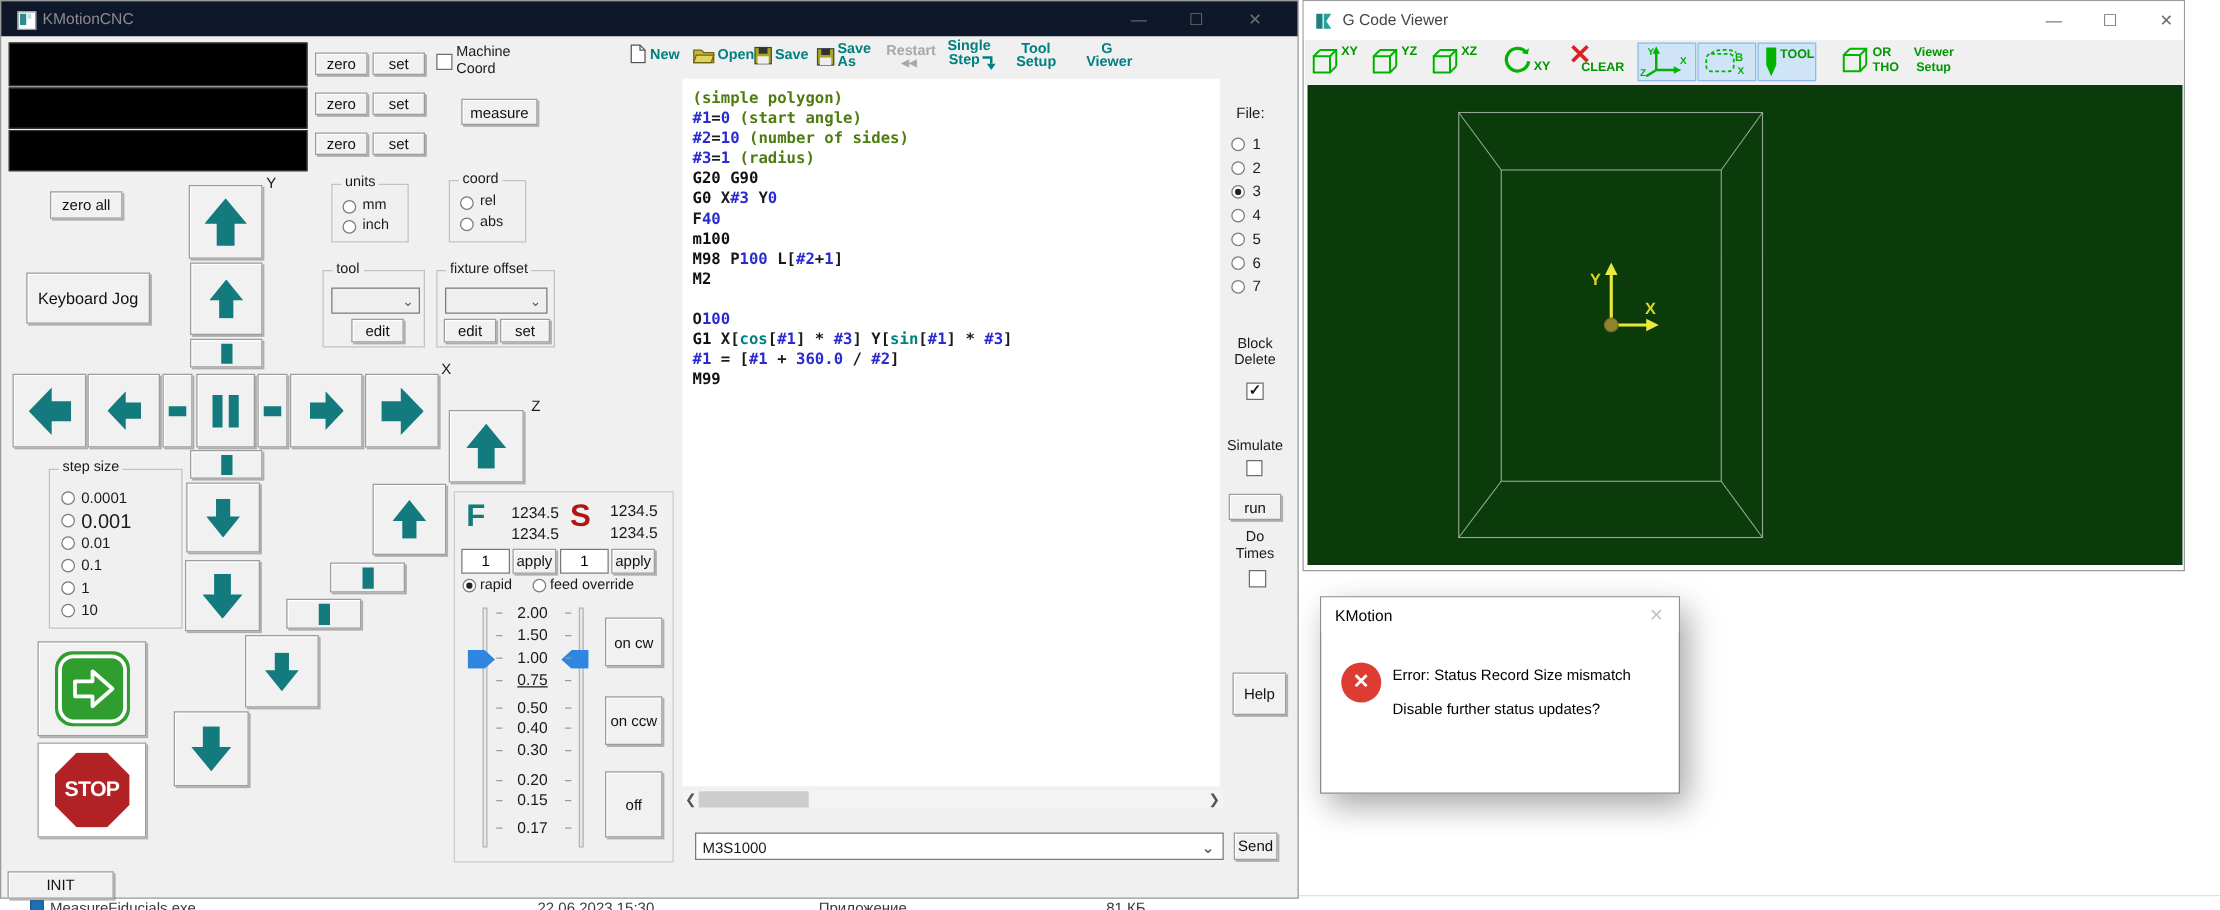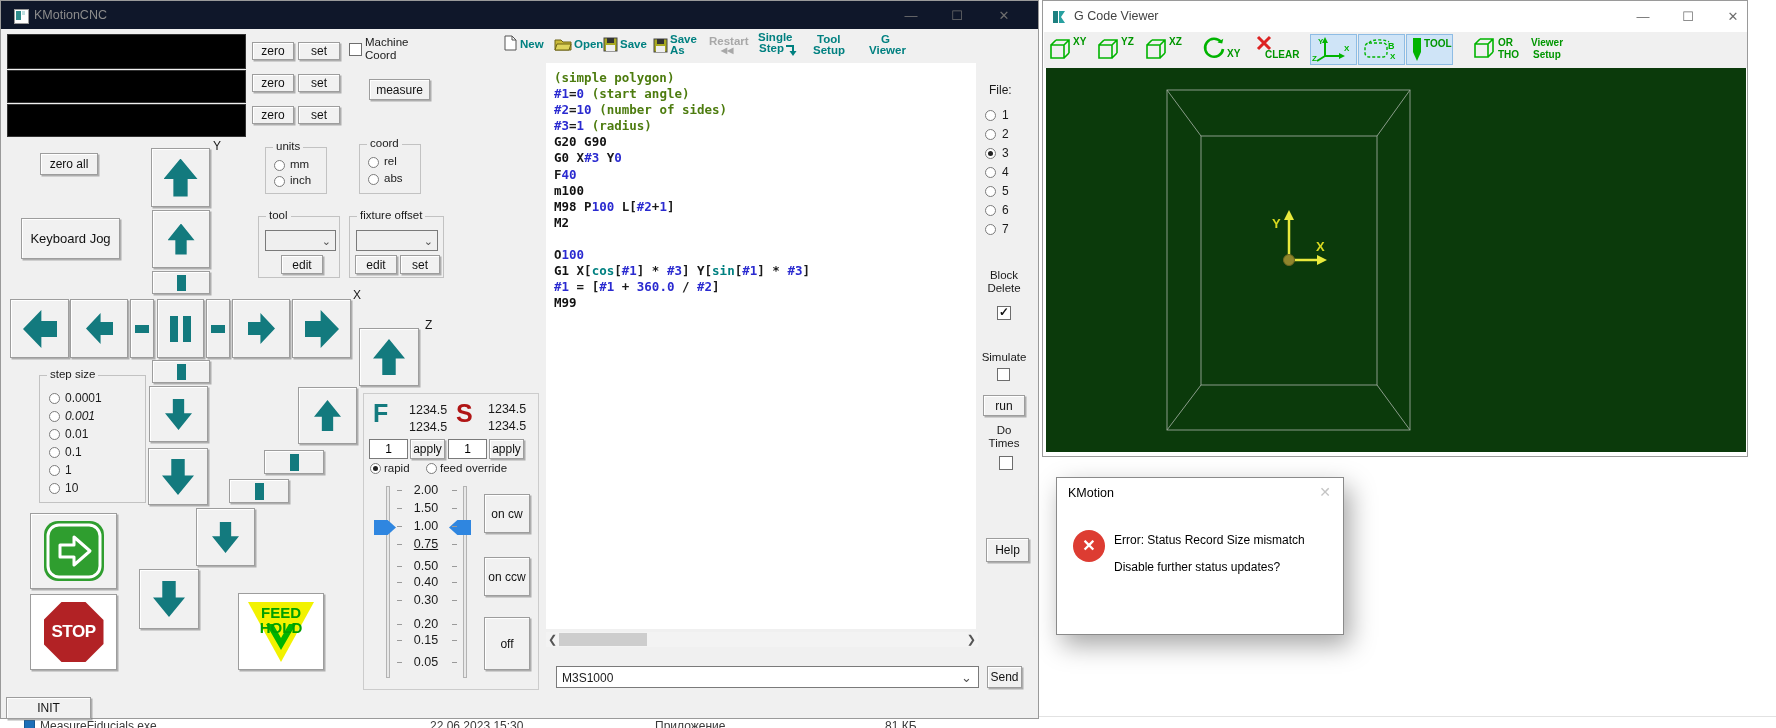--- a/index.html
+++ b/index.html
@@ -140,21 +140,21 @@
   <div class="btn" style="left:138px;top:568px;width:60px;height:60px">
       <div class="arr" style="width:32px;height:36px;transform:rotate(180deg)"></div>
     </div>
 
   <div class="grp" style="left:38px;top:374px;width:107px;height:128px">
     <span class="glabel">step size</span>
     <div id="step-radios">
         <div class="rad" style="left: 9px; top: 17px;"></div>
         <span class="t" style="left: 25px; top: 15px; font-size: 12px;">0.0001</span>
         <div class="rad" style="left: 9px; top: 35px;"></div>
-        <span class="t" style="left: 25px; top: 33px; font-size: 12px; font-style: italic;">0.001</span>
+        <span class="t" style="left: 25px; top: 33px; font-size: 16px;">0.001</span>
         <div class="rad" style="left: 9px; top: 53px;"></div>
         <span class="t" style="left: 25px; top: 51px; font-size: 12px;">0.01</span>
         <div class="rad" style="left: 9px; top: 71px;"></div>
         <span class="t" style="left: 25px; top: 69px; font-size: 12px;">0.1</span>
         <div class="rad" style="left: 9px; top: 89px;"></div>
         <span class="t" style="left: 25px; top: 87px; font-size: 12px;">1</span>
         <div class="rad" style="left: 9px; top: 107px;"></div>
         <span class="t" style="left: 25px; top: 105px; font-size: 12px;">10</span>
       </div>
   </div>
@@ -163,28 +163,20 @@
     <svg width="64" height="64" viewBox="0 0 64 64">
       <rect x="2" y="2" width="60" height="60" rx="14" fill="#2f9e2f"></rect>
       <rect x="6" y="6" width="52" height="52" rx="11" fill="none" stroke="#fff" stroke-width="3"></rect>
       <path d="M18 26h14v-8l16 14-16 14v-8H18z" fill="#2f9e2f" stroke="#fff" stroke-width="3" stroke-linejoin="round"></path>
     </svg>
   </div>
   <div class="btn" style="left:29px;top:593px;width:87px;height:76px;background:#fff">
     <div style="width:60px;height:60px;background:#b22225;clip-path:polygon(30% 0,70% 0,100% 30%,100% 70%,70% 100%,30% 100%,0 70%,0 30%);display:flex;align-items:center;justify-content:center">
       <span style="color:#fff;font-weight:bold;font-size:17px;letter-spacing:-.5px">STOP</span>
     </div>
-  </div>
-  <div class="btn" style="left:237px;top:592px;width:86px;height:77px;background:#fff">
-    <svg width="74" height="68" viewBox="0 0 74 68">
-      <path d="M4 4h66L37 64z" fill="#f2f200"></path>
-      <path d="M22 26l15 26 15-26-7 0-8 14-8-14z" fill="#00b400"></path>
-      <text x="37" y="20" text-anchor="middle" font-size="15" font-weight="bold" fill="#00a000" font-family="Liberation Sans, sans-serif">FEED</text>
-      <text x="37" y="35" text-anchor="middle" font-size="15" font-weight="bold" fill="#00a000" font-family="Liberation Sans, sans-serif">HOLD</text>
-    </svg>
   </div>
   <div class="btn" style="left:5px;top:696px;width:85px;height:22px">INIT</div>
 
   <div class="grp" style="left:264px;top:146px;width:62px;height:47px">
     <span class="glabel">units</span>
     <div class="rad" style="left:8px;top:12px"></div>
     <span class="t" style="left:24px;top:10px">mm</span>
     <div class="rad" style="left:8px;top:28px"></div>
     <span class="t" style="left:24px;top:26px">inch</span>
   </div>
@@ -255,21 +247,21 @@
         <div class="tick" style="left: 88px; top: 188px;"></div>
         <div class="sliderlab" style="left: 40px; top: 199px;">0.30</div>
         <div class="tick" style="left: 33px; top: 206px;"></div>
         <div class="tick" style="left: 88px; top: 206px;"></div>
         <div class="sliderlab" style="left: 40px; top: 223px;">0.20</div>
         <div class="tick" style="left: 33px; top: 230px;"></div>
         <div class="tick" style="left: 88px; top: 230px;"></div>
         <div class="sliderlab" style="left: 40px; top: 239px;">0.15</div>
         <div class="tick" style="left: 33px; top: 246px;"></div>
         <div class="tick" style="left: 88px; top: 246px;"></div>
-        <div class="sliderlab" style="left: 40px; top: 261px;">0.05</div>
+        <div class="sliderlab" style="left: 40px; top: 261px;">0.17</div>
         <div class="tick" style="left: 33px; top: 268px;"></div>
         <div class="tick" style="left: 88px; top: 268px;"></div>
       </div>
 
     <div class="btn" style="left:120px;top:100px;width:46px;height:39px">on cw</div>
     <div class="btn" style="left:120px;top:163px;width:46px;height:39px">on ccw</div>
     <div class="btn" style="left:120px;top:223px;width:46px;height:53px">off</div>
   </div>
 
   <div class="abs" style="left:440px;top:28px;width:598px;height:33px">
@@ -379,21 +371,21 @@
     <span>Block</span><br><span>Delete</span>
   </div>
   <div class="chk" style="left:996px;top:305px;width:14px;height:14px">✓</div>
   <div class="t" style="left:975px;top:350px;width:56px;text-align:center">Simulate</div>
   <div class="chk" style="left:996px;top:367px"></div>
   <div class="btn" style="left:982px;top:394px;width:42px;height:21px">run</div>
   <div class="t" style="left:975px;top:423px;width:56px;text-align:center;line-height:13px">
     <span>Do</span><br><span>Times</span>
   </div>
   <div class="chk" style="left:998px;top:455px;width:14px;height:14px"></div>
-  <div class="btn" style="left:985px;top:537px;width:43px;height:24px">Help</div>
+  <div class="btn" style="left:985px;top:537px;width:43px;height:34px">Help</div>
 </div>
 
 <div class="win" style="left:1042px;top:0;width:706px;height:457px;background:#fff">
   <div class="abs" style="left:0;top:0;width:100%;height:31px;background:#fff">
     <svg width="16" height="16" viewBox="0 0 16 16" style="position:absolute;left:9px;top:8px">
         <rect x="1" y="2" width="5" height="12" fill="#1d8080"></rect>
         <path d="M7 2l6 0-4 6 4 6-6 0z" fill="#28a0a0"></path>
       </svg>
     <span class="t" style="left:31px;top:8px;font-size:12.5px;color:#444">G Code Viewer</span>
     <div class="winbtn" style="left:585px;top:5px">—</div>

